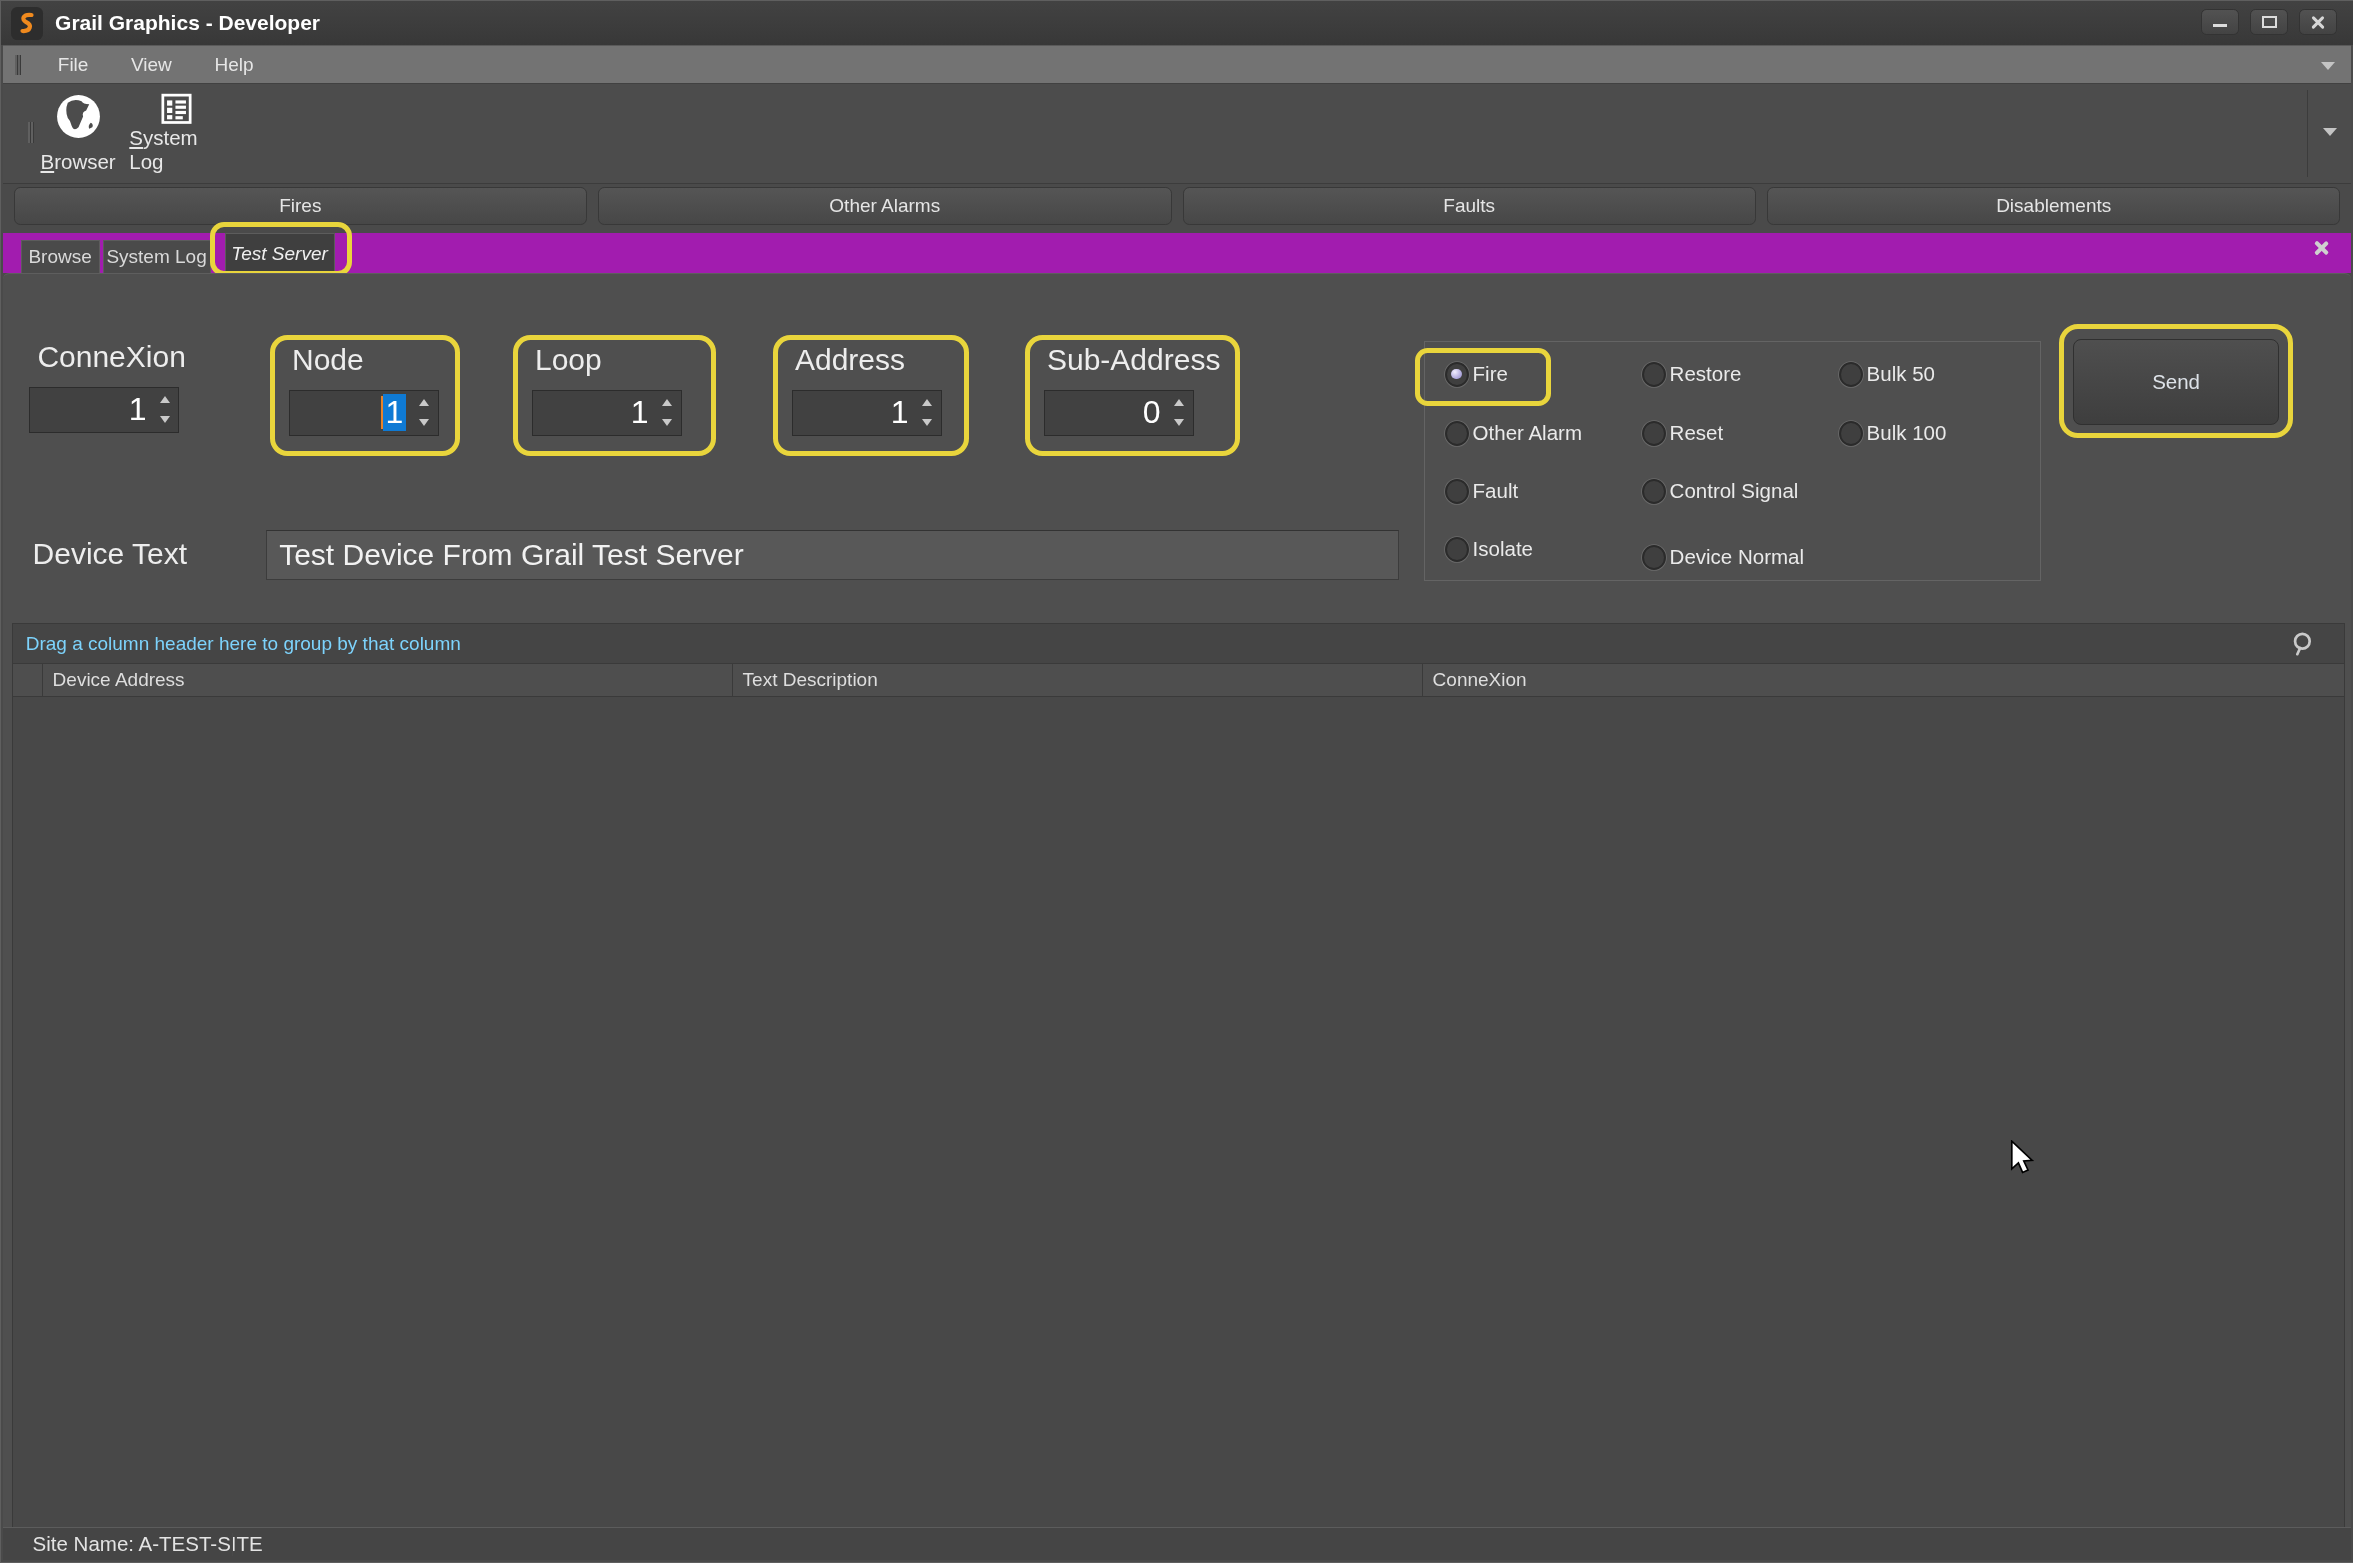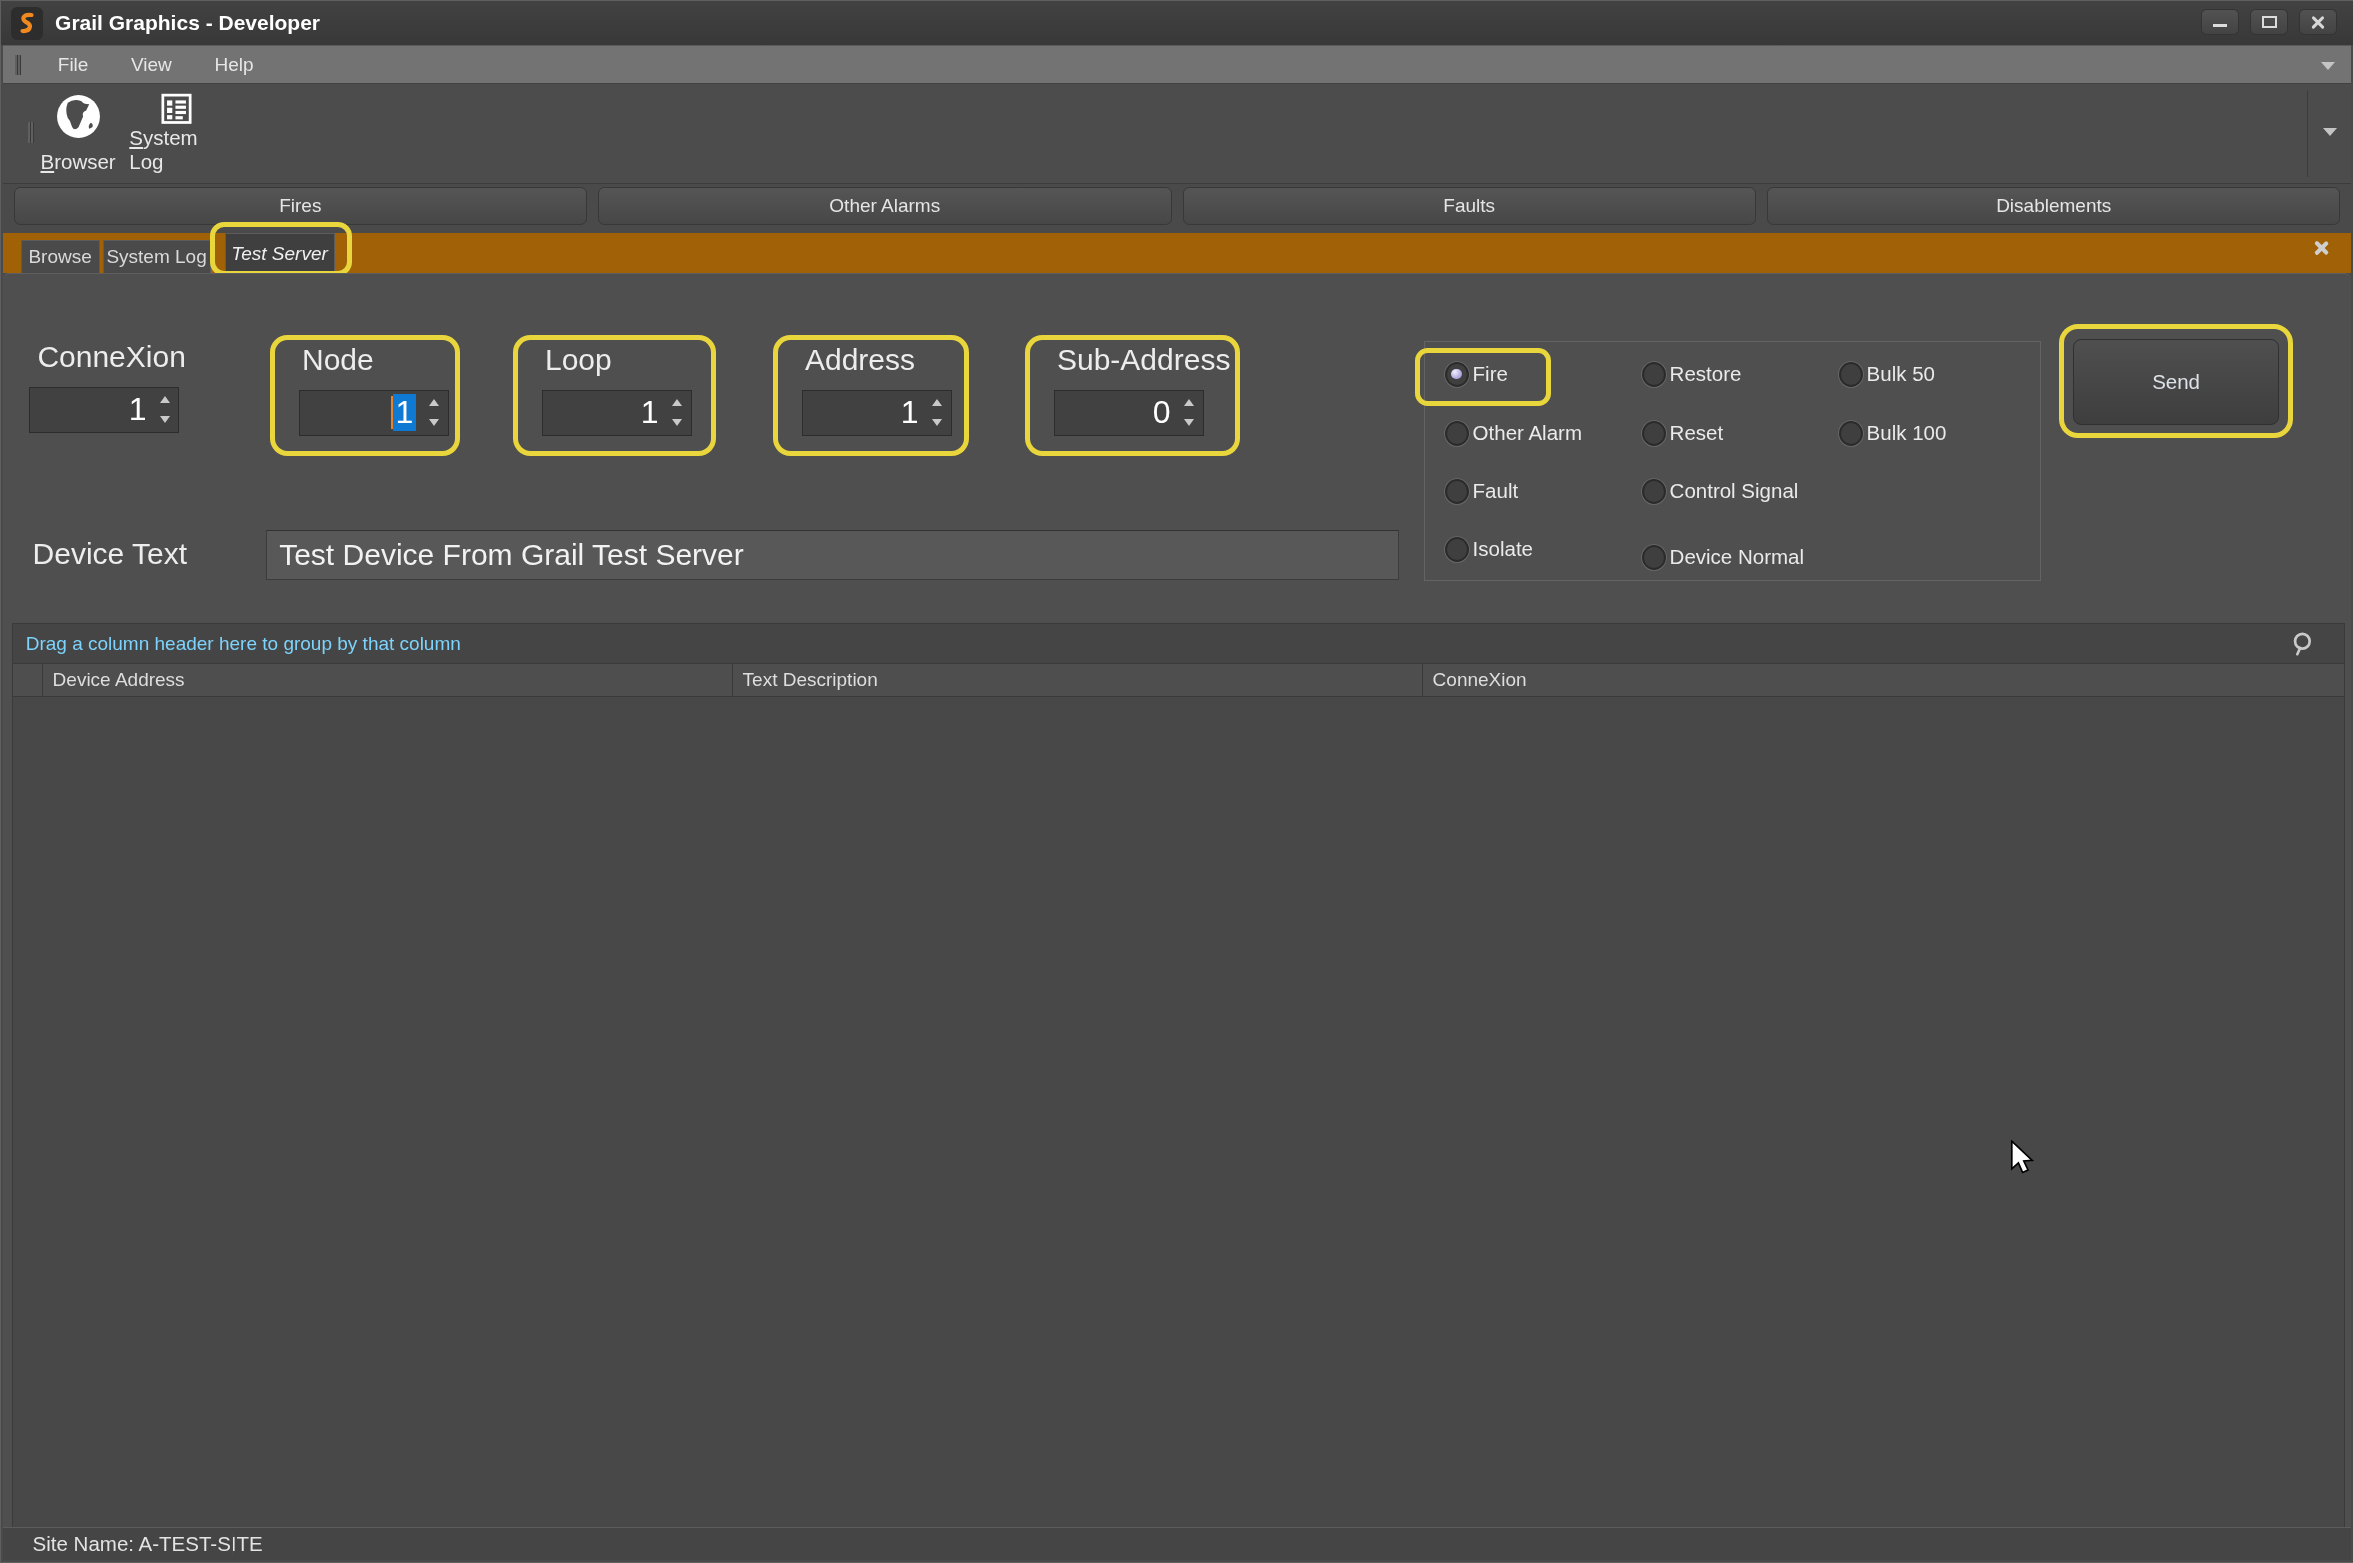--- a/index.html
+++ b/index.html
@@ -37,32 +37,32 @@
   .tool-btn .mnemonic{font-size:20.5px;color:#e8e8e8;display:block;}
   .mnemonic::first-letter{text-decoration:underline;}
   .tool-sep{position:absolute;right:44px;top:6.3px;bottom:6.3px;width:0.8px;background:#3c3c3c;}
   .toolbar .bar-chevron{position:absolute;right:14px;top:44px;}
 
   
   .summary-row{position:absolute;left:1.6px;right:1.6px;top:183px;height:44px;display:flex;gap:11px;padding:3.2px 11px;box-sizing:border-box;}
   .summary-panel{flex:1;background:linear-gradient(#555555,#474747);border:1.6px solid #383838;border-radius:6.3px;display:flex;align-items:center;justify-content:center;font-size:19px;color:#e5e5e5;}
 
   
-  .tabstrip{position:absolute;left:1.6px;right:1.6px;top:232px;height:40px;background:#a16207;}
+  .tabstrip{position:absolute;left:1.6px;right:1.6px;top:232px;height:40px;background:#a21caf;}
   .tab{position:absolute;bottom:0;height:33px;box-sizing:border-box;background:#4a4a4a;border:0.8px solid #5c5c5c;border-bottom:none;display:flex;align-items:center;justify-content:center;font-size:19px;color:#d9d9d9;}
   .tab.active{height:40px;background:#3f3f3f;color:#efefef;font-style:italic;}
   .tab-close{position:absolute;right:24px;top:6.3px;}
   .tab-close .x-icon::before,.tab-close .x-icon::after{background:#cfcfcf;height:4px;width:17.4px;top:6.3px;}
 
   
   .page{position:absolute;left:1.6px;right:1.6px;top:272px;height:1260px;background:#4f4f4f;border-top:0.8px solid #5e5e5e;border-radius:6.3px 6.3px 0 0;}
 
   .field-label{font-size:30px;color:#ededed;}
   .fieldbox{position:absolute;box-sizing:border-box;}
-  .fieldbox.hl{border:5.5px solid #e9d53c;border-radius:17.4px;padding-left:10px;}
+  .fieldbox.hl{border:5.5px solid #e9d53c;border-radius:17.4px;}
   .fieldbox .field-label{margin:3.2px 0 0 17.4px;}
   .spin{position:relative;width:150px;height:46px;background:#414141;border:0.8px solid #2c2c2c;box-sizing:border-box;margin:12.6px 0 0 14px;}
   .spin .val{position:absolute;right:32px;top:0;bottom:0;display:flex;align-items:center;font-size:32px;color:#ffffff;}
   .caret{display:inline-block;width:2.4px;height:33px;background:#e8832a;vertical-align:middle;}
   .sel{background:#0f7ad4;color:#fff;padding:0 2.4px;}
   .spin-btns{position:absolute;right:2.4px;top:1.6px;bottom:1.6px;width:22px;display:flex;flex-direction:column;}
   .spin-btn{flex:1;display:flex;align-items:center;justify-content:center;}
   .tri-up{width:0;height:0;border-left:5.5px solid transparent;border-right:5.5px solid transparent;border-bottom:7px solid #c9c9c9;}
   .tri-down{width:0;height:0;border-left:5.5px solid transparent;border-right:5.5px solid transparent;border-top:7px solid #c9c9c9;}
 

